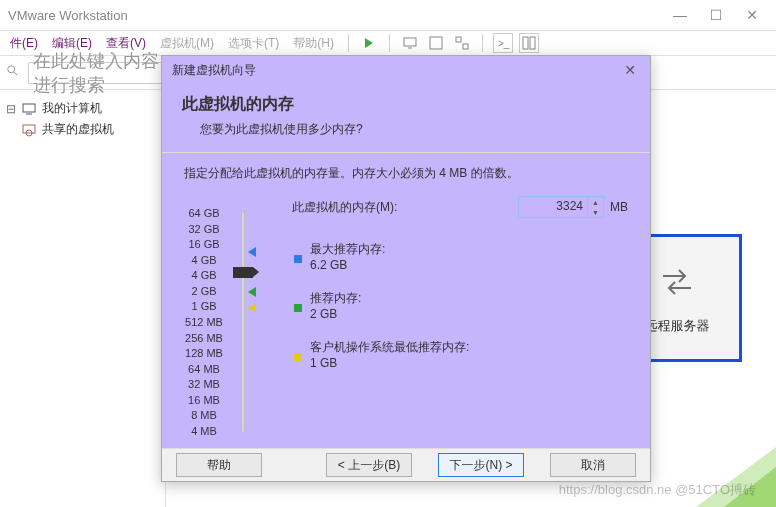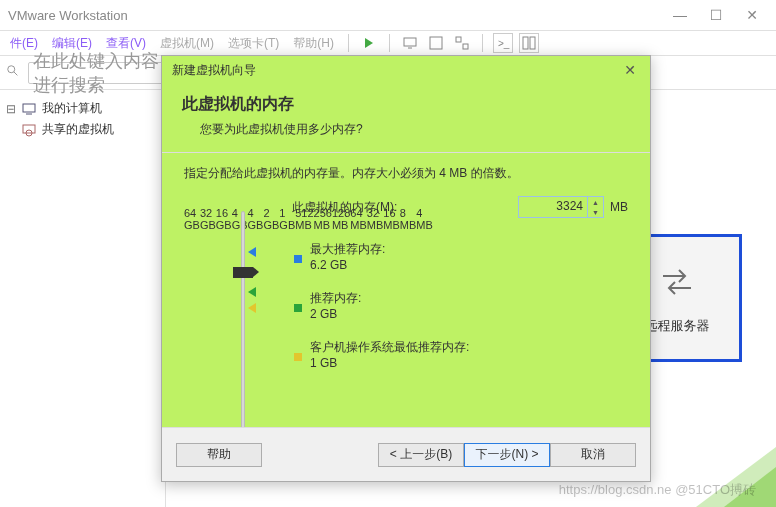--- a/index.html
+++ b/index.html
@@ -3,77 +3,77 @@
 <meta charset="utf-8">
 <style>
   * { box-sizing: border-box; font-family: "Microsoft YaHei", "Segoe UI", Tahoma, sans-serif; }
   body { margin:0; width:776px; height:507px; background:#fff; position:relative; overflow:hidden; font-size:12px; color:#333; }
 
   
   .titlebar { height:30px; display:flex; align-items:center; padding:0 8px; color:#888; font-size:13px; justify-content:space-between; }
   .win-ctrl { display:flex; gap:16px; color:#888; font-size:14px; padding-right:6px;}
   .win-ctrl span{cursor:default; width:20px; text-align:center;}
   .menubar { height:26px; border-top:1px solid #e0e0e0; border-bottom:1px solid #e0e0e0; display:flex; align-items:center; padding:0 6px; gap:6px;}
-  .menubar .menu { padding:2px 4px; font-size:12px; color:#8b5cf6;}
+  .menubar .menu { padding:2px 4px; font-size:12px; color:#701a75;}
   .menubar .menu.dim{color:#aaa;}
   .menubar .sep{width:1px; height:18px; background:#d0d0d0; margin:0 4px;}
   .menubar .ico{display:inline-flex; width:20px; height:20px; align-items:center; justify-content:center; border:1px solid transparent;}
   .menubar .ico svg{width:16px;height:16px;}
   .menubar .ico.box{border:1px solid #ccc;}
   .toolbar2{height:34px; border-bottom:1px solid #e0e0e0; display:flex; align-items:center; padding:0 6px; gap:8px;}
   .search{border:1px solid #ccc; height:22px; flex:0 0 150px; display:flex; align-items:center; padding:0 4px; color:#999; font-size:18px; border-radius:2px;}
   .tree{padding:8px 4px;}
   .tree-item{display:flex; align-items:center; gap:6px; padding:2px 2px; font-size:12px;}
   .tree-icon{width:14px;height:14px; display:inline-block;}
   .exp{width:10px; text-align:center; color:#777;}
   .content{position:absolute; left:165px; top:62px; right:0; bottom:0; border-left:1px solid #e0e0e0;}
   .remote-box{position:absolute; right:34px; top:172px; width:130px; height:128px; border:3px solid #1d4ed8; background:#f4f4f4; display:flex; flex-direction:column; align-items:center; justify-content:center; gap:12px;}
   .remote-ico svg{width:40px;height:40px; stroke:#6f6f6f;}
   .remote-txt{font-size:13px;}
   .corner{position:absolute; right:0; bottom:0; width:0;height:0; border-style:solid; border-width:0 0 60px 80px; border-color:transparent transparent rgba(120,200,60,0.35) transparent;}
   .corner2{position:absolute; right:0; bottom:0; width:0;height:0; border-style:solid; border-width:0 0 40px 52px; border-color:transparent transparent rgba(120,200,60,0.55) transparent;}
   .watermark{position:absolute; right:20px; bottom:8px; color:rgba(0,0,0,0.25); font-size:13px;}
 
   
-  .dialog{position:absolute; left:161px; top:55px; width:490px; height:427px; background:#bef264; border:1px solid #aaa; box-shadow:0 3px 14px rgba(0,0,0,0.25);}
+  .dialog{position:absolute; left:161px; top:55px; width:490px; height:427px; background:#c4b5fd; border:1px solid #aaa; box-shadow:0 3px 14px rgba(0,0,0,0.25);}
   .dlg-title{height:28px; display:flex; align-items:center; justify-content:space-between; padding:0 10px; font-size:12px;}
   .dlg-close{font-size:14px; color:#555; padding:0 4px;}
   .dlg-header{border-bottom:1px solid #ddd; padding:10px 20px 14px 20px;}
   .dlg-h1{font-weight:bold; font-size:16px; margin:0 0 6px 0;}
   .dlg-h2{font-size:12px; margin:0; padding-left:18px;}
   .dlg-body{padding:12px 22px 8px 22px; font-size:12px; position:relative; height:300px;}
   .instr{margin-bottom:14px;}
   .mem-row{display:flex; align-items:center;}
   .mem-label{flex:0 0 120px;}
   .spin{border:1px solid #9cc1e8; height:22px; width:86px; display:flex; margin-left:auto;}
   .spin .num{flex:1; text-align:right; padding:2px 4px; font-size:12px; border:none; outline:none;}
   .spin .arrows{width:16px; border-left:1px solid #9cc1e8; display:flex; flex-direction:column;}
   .spin .arrows span{flex:1; display:flex; align-items:center; justify-content:center; font-size:7px; color:#555;}
   .unit{margin-left:6px;}
 
   .slider-zone{position:absolute; left:22px; top:54px; height:230px; display:flex;}
-  .ticks{display:flex; flex-direction:row; justify-content:space-between; text-align:left; font-size:11px; color:#333; padding-right:6px; width:46px;}
+  .ticks{display:flex; flex-direction:column; justify-content:space-between; text-align:center; font-size:11px; color:#333; padding-right:6px; width:46px;}
   .track-wrap{position:relative; width:24px;}
   .track{position:absolute; left:11px; top:4px; bottom:4px; width:4px; background:#d7d7d7; border:1px solid #bbb; border-radius:2px;}
   .slider-handle{position:absolute; left:3px; width:20px; height:11px; background:#333;}
   .slider-handle:before{content:""; position:absolute; right:-6px; top:0; width:0;height:0; border-style:solid; border-width:5.5px 0 5.5px 6px; border-color:transparent transparent transparent #333;}
   .marker{position:absolute; left:18px; width:0; height:0; border-style:solid; }
   .marker.blue{border-width:5px 8px 5px 0; border-color:transparent #2a7de1 transparent transparent;}
   .marker.green{border-width:5px 8px 5px 0; border-color:transparent #2aa43a transparent transparent;}
   .marker.yellow{border-width:5px 8px 5px 0; border-color:transparent #e2c62e transparent transparent;}
 
   .legend{position:absolute; left:132px; top:88px; font-size:12px;}
   .legend .row{display:flex; align-items:center; gap:8px; margin-bottom:18px;}
   .legend .sq{width:8px;height:8px; margin-top:4px;}
   .legend .sq.blue{background:#2a7de1;}
   .legend .sq.green{background:#2aa43a;}
   .legend .sq.yellow{background:#e2c62e;}
   .legend .val{padding-left:0px;}
 
-  .dlg-footer{position:absolute; left:0; right:0; bottom:0; height:54px; border-top:1px solid #ddd; background:#f0f0f0; display:flex; align-items:center; padding:0 14px; gap:0;}
+  .dlg-footer{position:absolute; left:0; right:0; bottom:0; height:33px; border-top:1px solid #ddd; background:#f0f0f0; display:flex; align-items:center; padding:0 14px; gap:26px;}
   .dlg-footer .spacer{flex:1;}
   .btn{min-width:86px; height:24px; border:1px solid #adadad; background:#e9e9e9; font-size:12px; display:inline-flex; align-items:center; justify-content:center; padding:0 8px;}
   .btn.primary{border:1px solid #2a7de1; background:#eaf2fc;}
 </style>
 </head>
 <body>
 
 <div class="titlebar">
   <span>VMware Workstation</span>
   <div class="win-ctrl">

